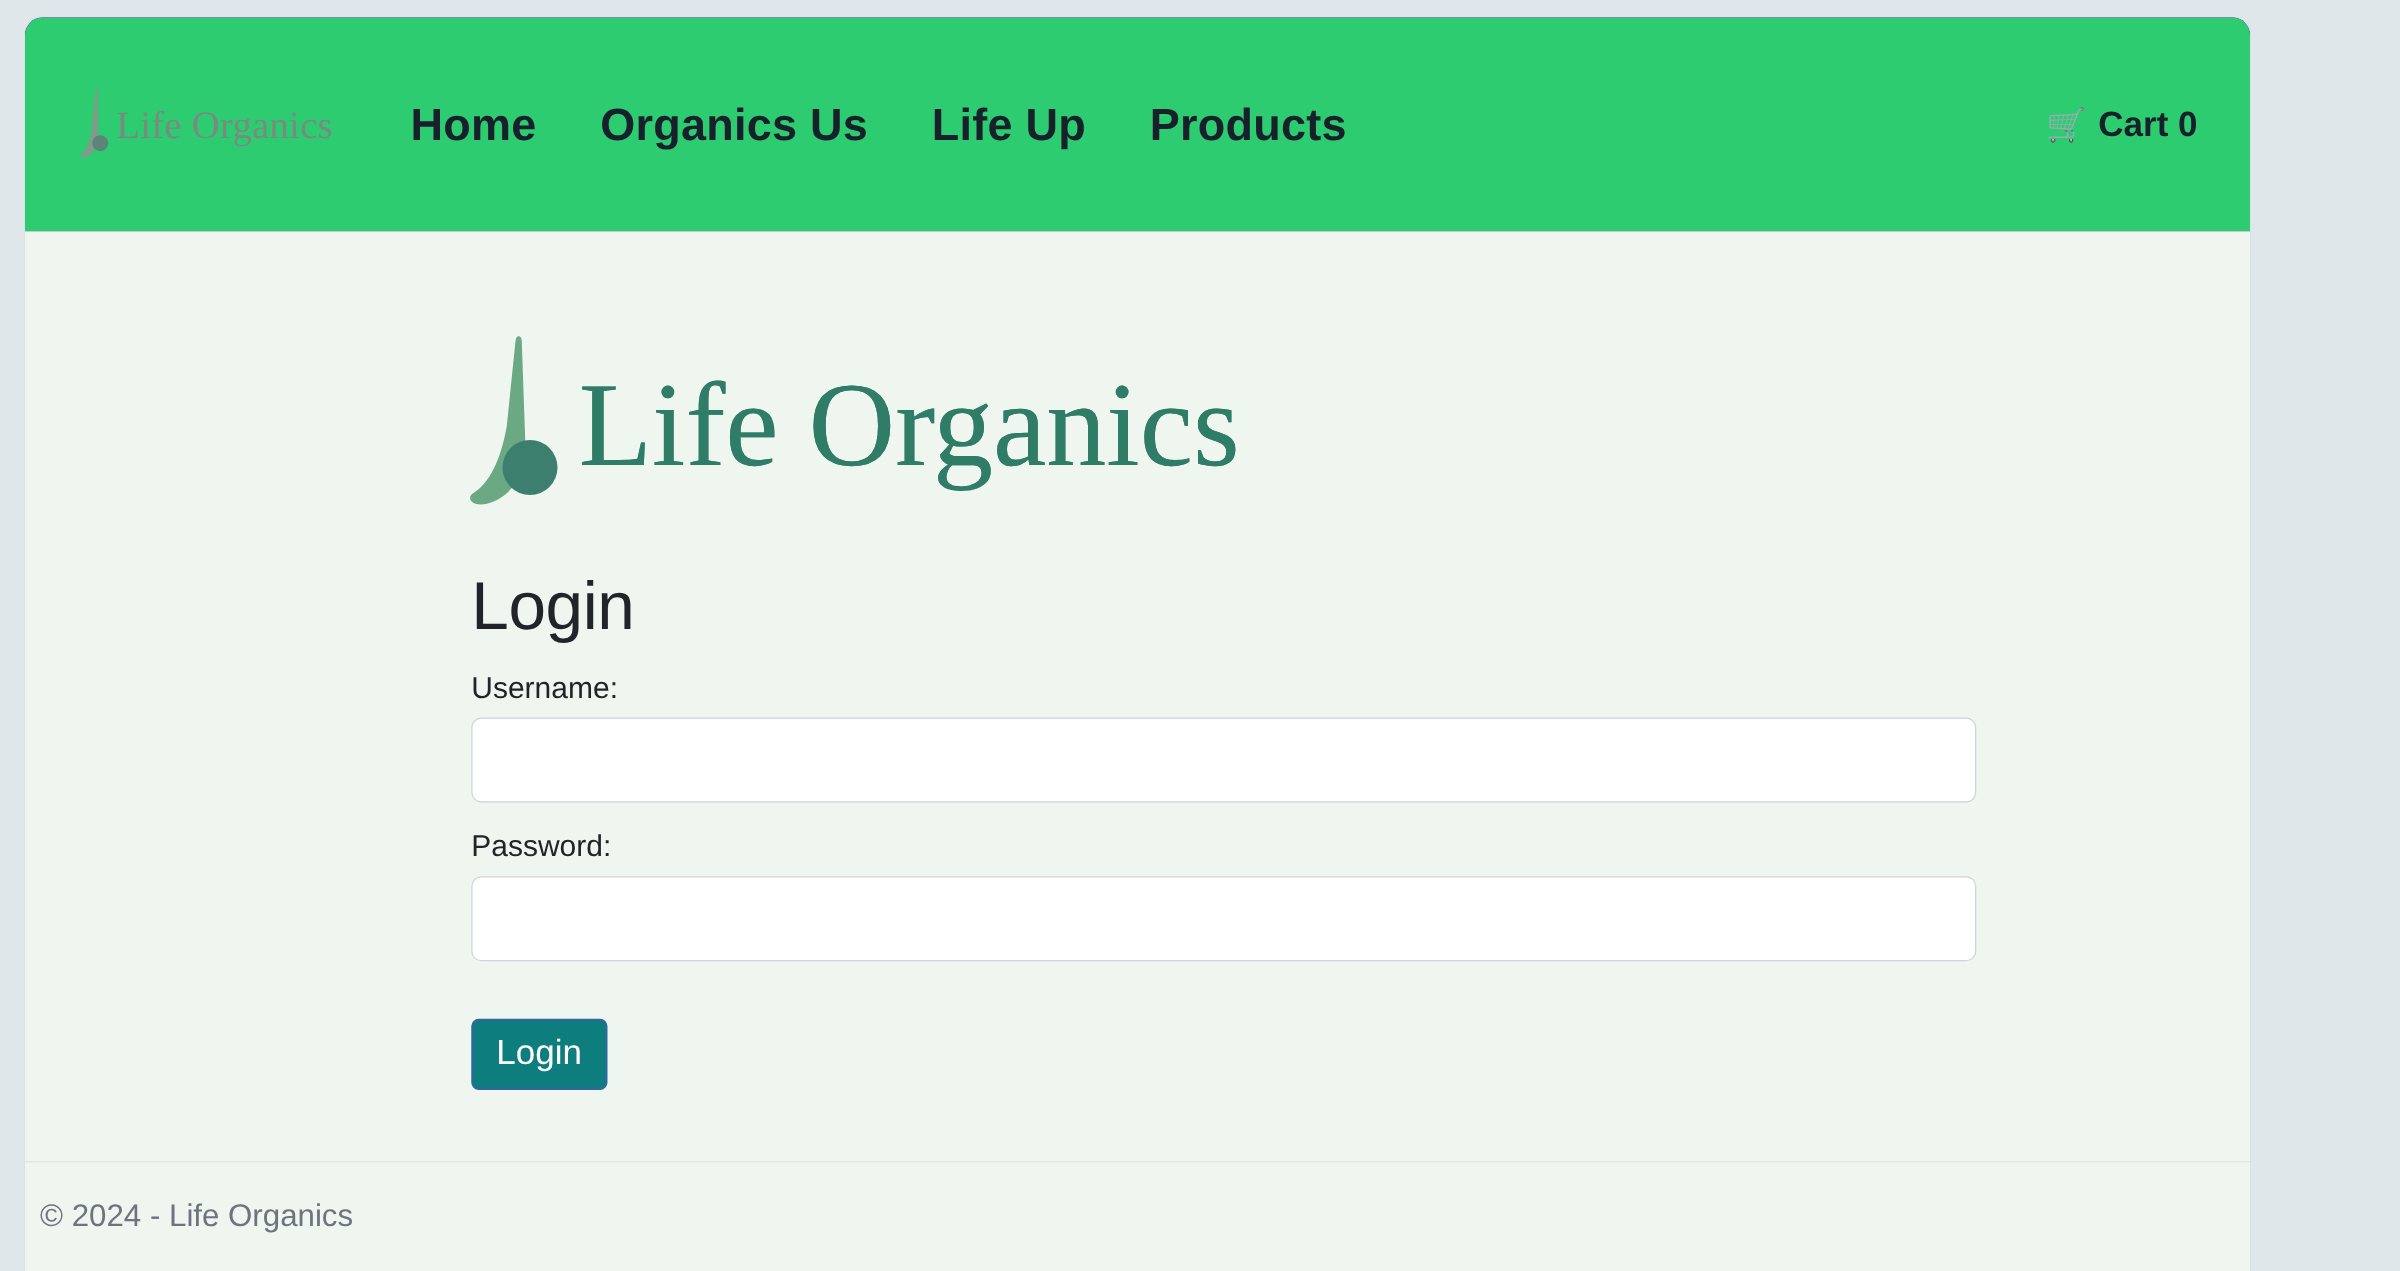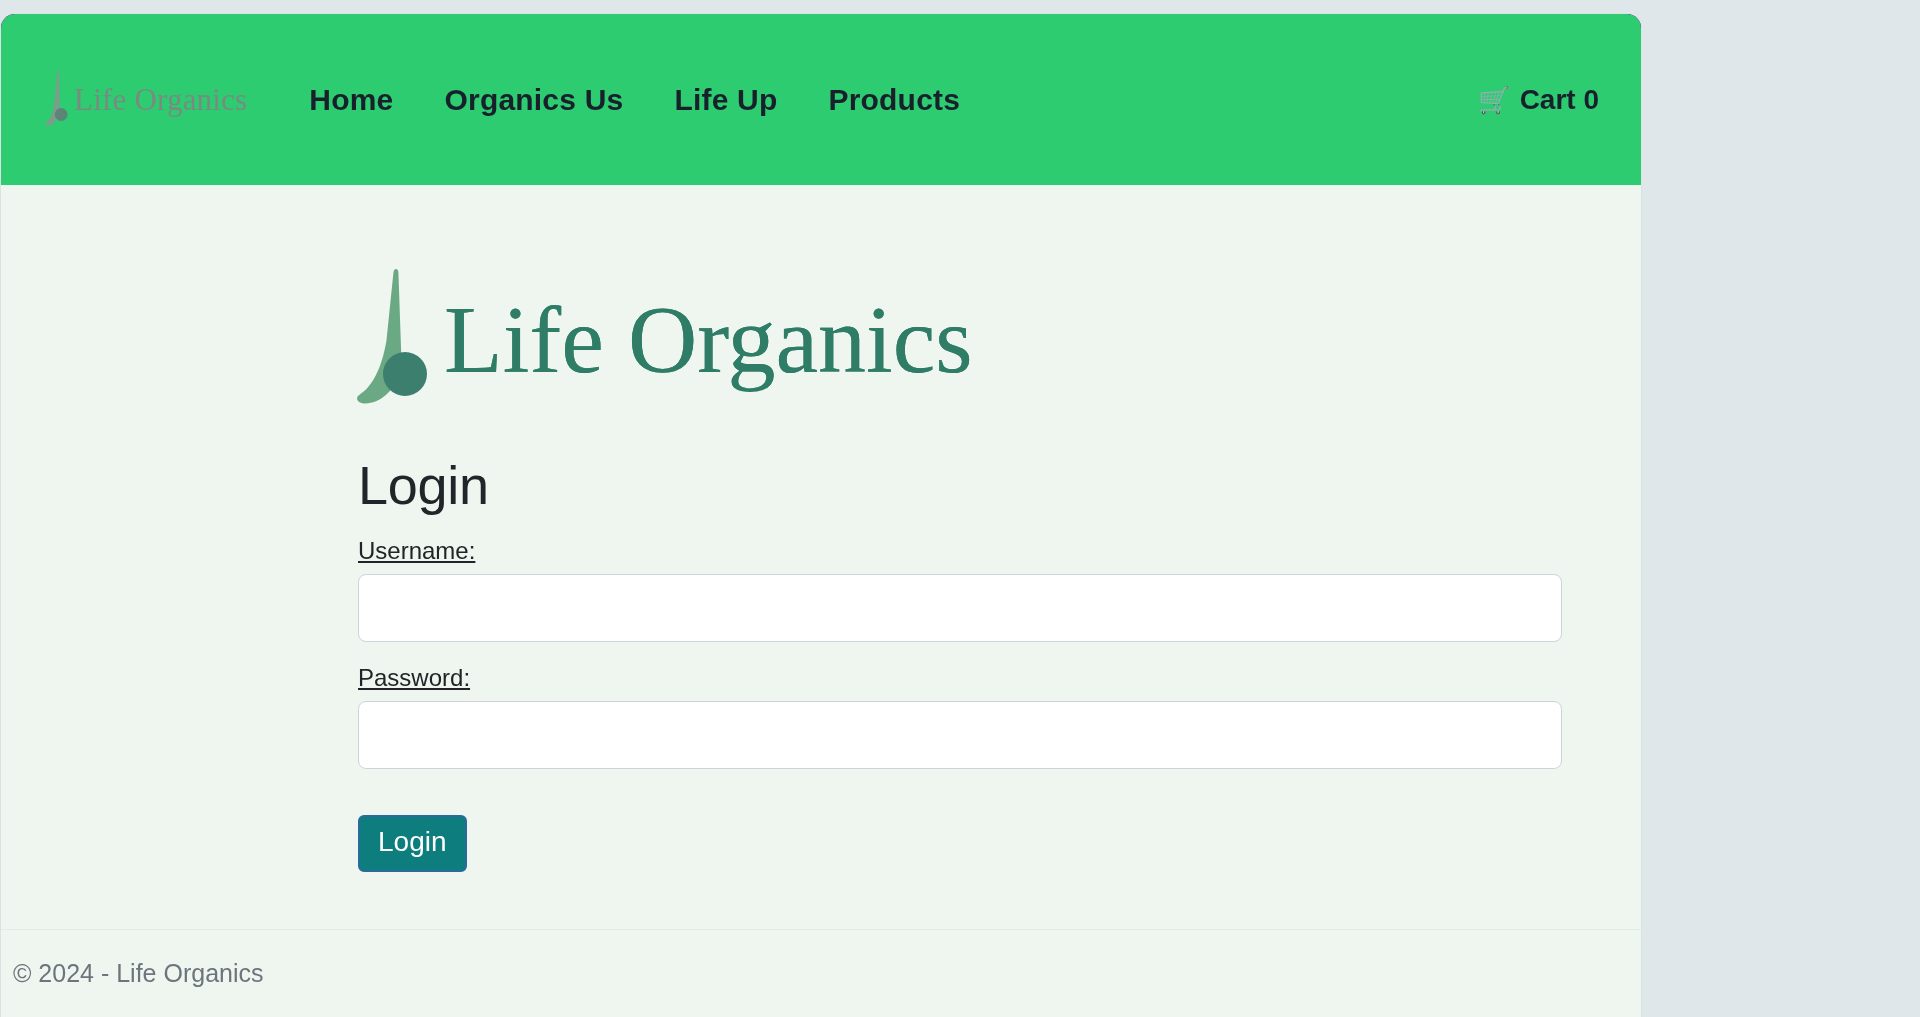--- a/index.html
+++ b/index.html
@@ -14,22 +14,22 @@
 
   
   #page-frame {
     position: absolute;
     left: 0; top: 0;
     width: 1920px; height: 1017px;
     background: #dfe7ea;
   }
   #page-surface {
     position: absolute;
-    left: 1px; top: 14px;
-    width: 1640px; height: 1003px;
+    left: 20px; top: 14px;
+    width: 1780px; height: 1003px;
     background: #4c1d95;
     border-radius: 14px 14px 0 0;
     overflow: hidden;
     box-shadow: 0 0 0 1px rgba(0,0,0,0.02);
   }
 
   
   .navbar {
     position: relative;
     height: 171px;
@@ -60,21 +60,21 @@
     margin-left: -3px;
   }
   .nav-links {
     display: flex;
     align-items: center;
     list-style: none;
     margin: 0; padding: 0;
     gap: 51px;
   }
   .nav-link {
-    font-size: 30px;
+    font-size: 36px;
     font-weight: bold;
     color: #18212b;
     text-decoration: none;
     white-space: nowrap;
     letter-spacing: 0.2px;
   }
   .nav-right {
     margin-left: auto;
     display: flex;
     align-items: center;
@@ -130,21 +130,20 @@
     margin: 0 0 22px 0;
     line-height: 1.1;
     letter-spacing: -0.3px;
   }
   .field-label {
     display: block;
     font-size: 24px;
     color: #212529;
     margin-bottom: 8px;
     line-height: 1.2;
-    text-decoration: underline;
   }
   .field-input {
     display: block;
     width: 1204px;
     height: 68px;
     background: #ffffff;
     border: 1px solid #ced4da;
     border-radius: 8px;
     font-size: 24px;
     color: #212529;

